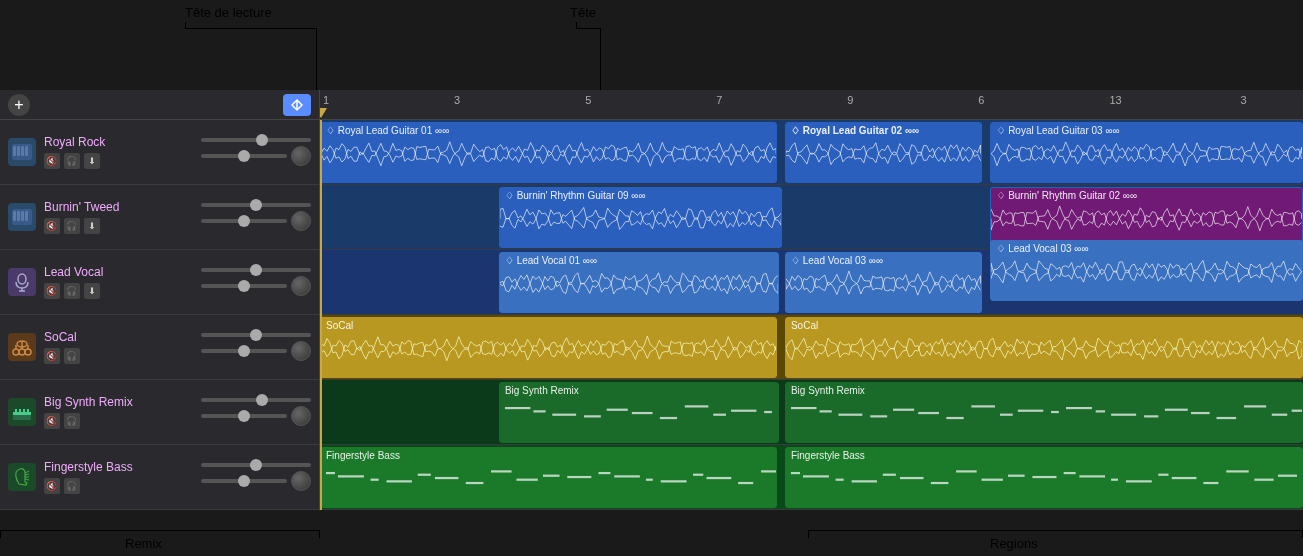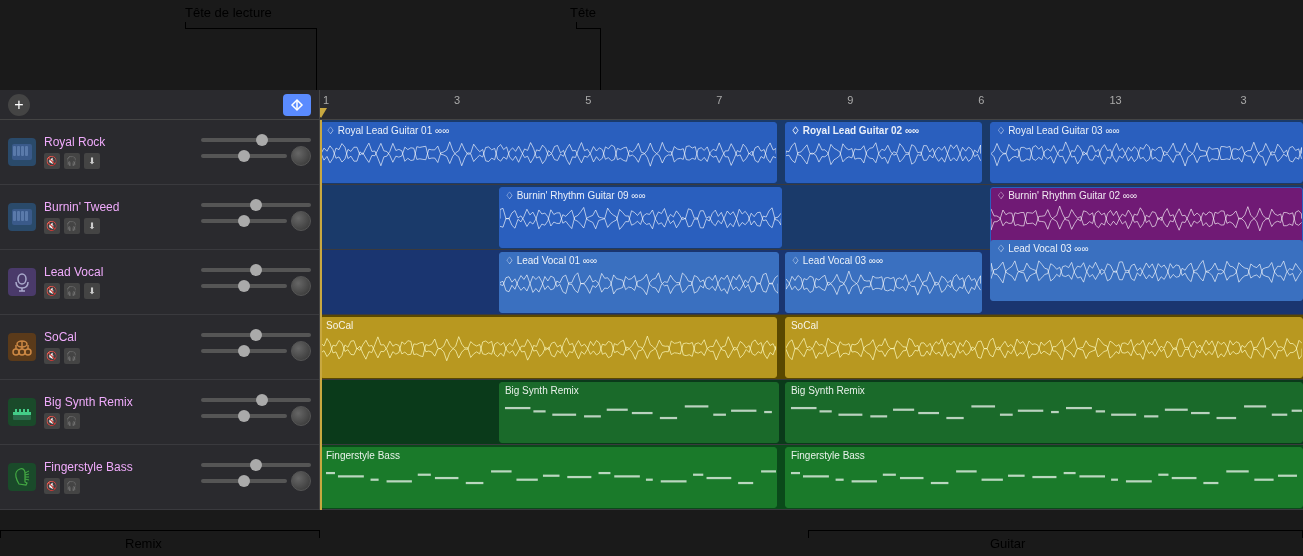--- a/index.html
+++ b/index.html
@@ -724,14 +724,14 @@
 <div class="annotations-bottom">
 
   <div style="position:absolute; bottom:25px; left:0; width:319px; height:1px; background:#000;"></div>
   <div style="position:absolute; bottom:18px; left:0; width:1px; height:8px; background:#000;"></div>
   <div style="position:absolute; bottom:18px; left:319px; width:1px; height:8px; background:#000;"></div>
   <span class="bottom-label" style="left: 125px;">Remix</span>
 
   <div style="position:absolute; bottom:25px; left:808px; width:495px; height:1px; background:#000;"></div>
   <div style="position:absolute; bottom:18px; left:808px; width:1px; height:8px; background:#000;"></div>
   <div style="position:absolute; bottom:18px; left:1302px; width:1px; height:8px; background:#000;"></div>
-  <span class="bottom-label" style="left: 990px;">Guitar</span>
+  <span class="bottom-label" style="left: 990px;">Regions</span>
 </div>
 
 </body></html>

